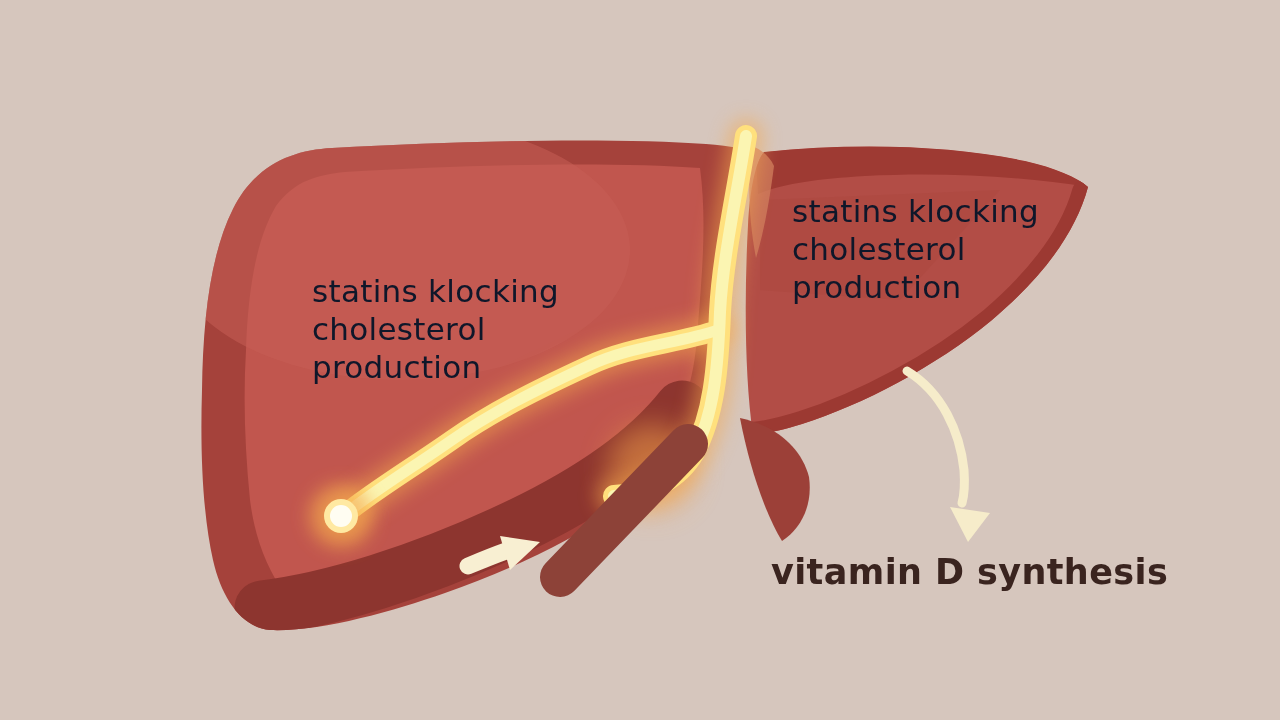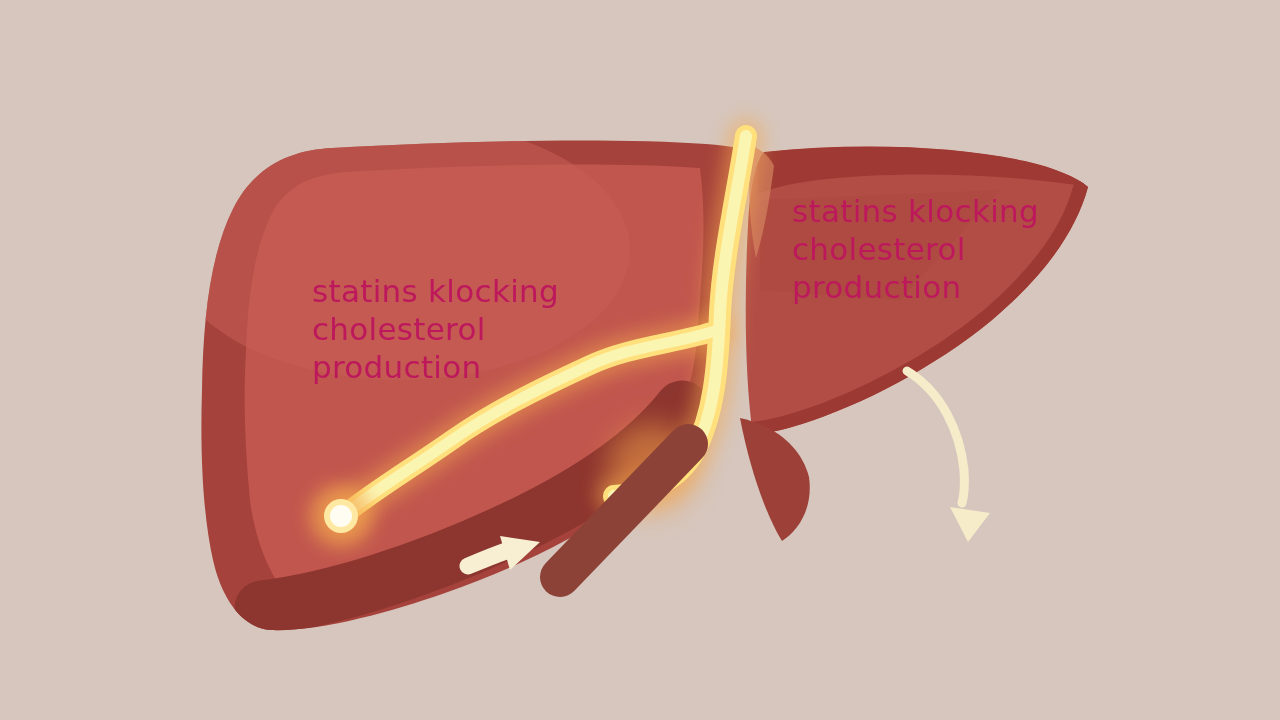--- a/index.html
+++ b/index.html
@@ -5,21 +5,21 @@
   html,body{margin:0;padding:0;background:#d6c6bd;}
   #stage{
     position:relative;width:1280px;height:720px;overflow:hidden;
     background:#d6c6bd;
     font-family:"DejaVu Sans","Liberation Sans",sans-serif;
   }
   #stage svg{position:absolute;left:0;top:0;}
   .lobe-label{
     position:absolute;
     font-size:31px;line-height:38px;font-weight:400;
-    color:#be185d;letter-spacing:.3px;white-space:nowrap;
+    color:#0f172a;letter-spacing:.3px;white-space:nowrap;
   }
   .lobe-label span{display:block;}
   #left-label{left:312px;top:272px;}
   #right-label{left:792px;top:192px;}
   #caption{
     position:absolute;left:771px;top:552px;
     font-size:35px;font-weight:700;color:#3a241f;
     letter-spacing:.4px;white-space:nowrap;
   }
 </style>
@@ -119,14 +119,15 @@
     <span>cholesterol</span>
     <span>production</span>
   </div>
 
   <div id="right-label" class="lobe-label">
     <span>statins klocking</span>
     <span>cholesterol</span>
     <span>production</span>
   </div>
 
+  <div id="caption">vitamin D synthesis</div>
 
 </div>
 
 </body></html>

